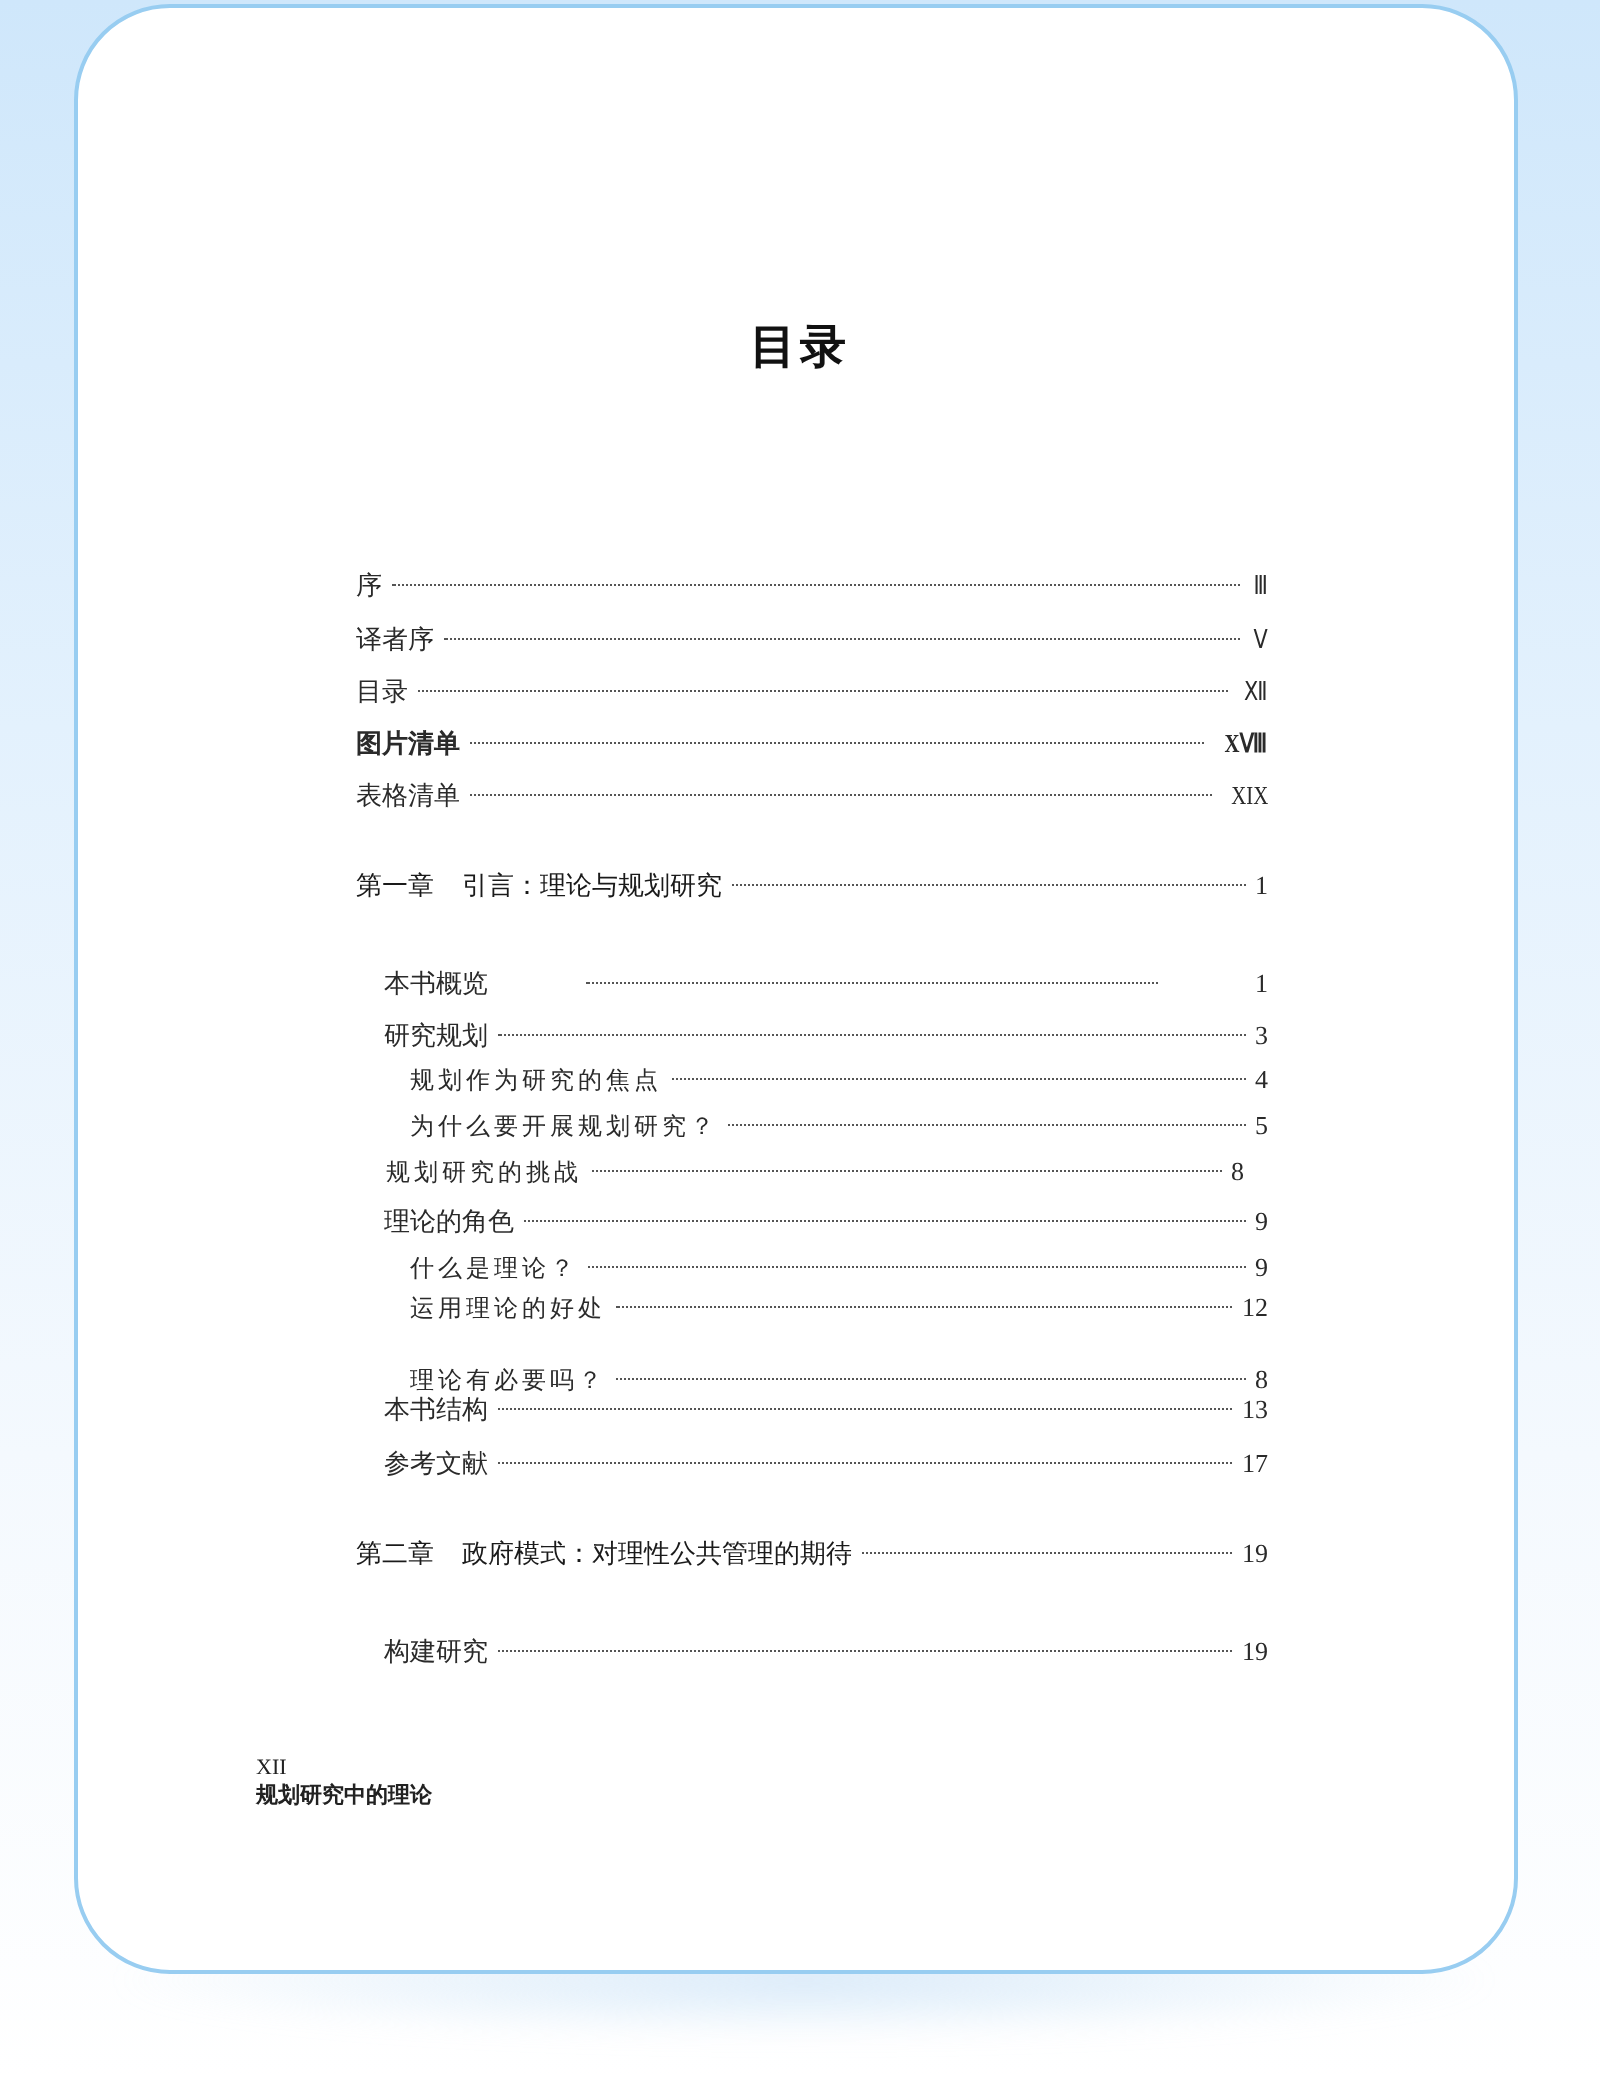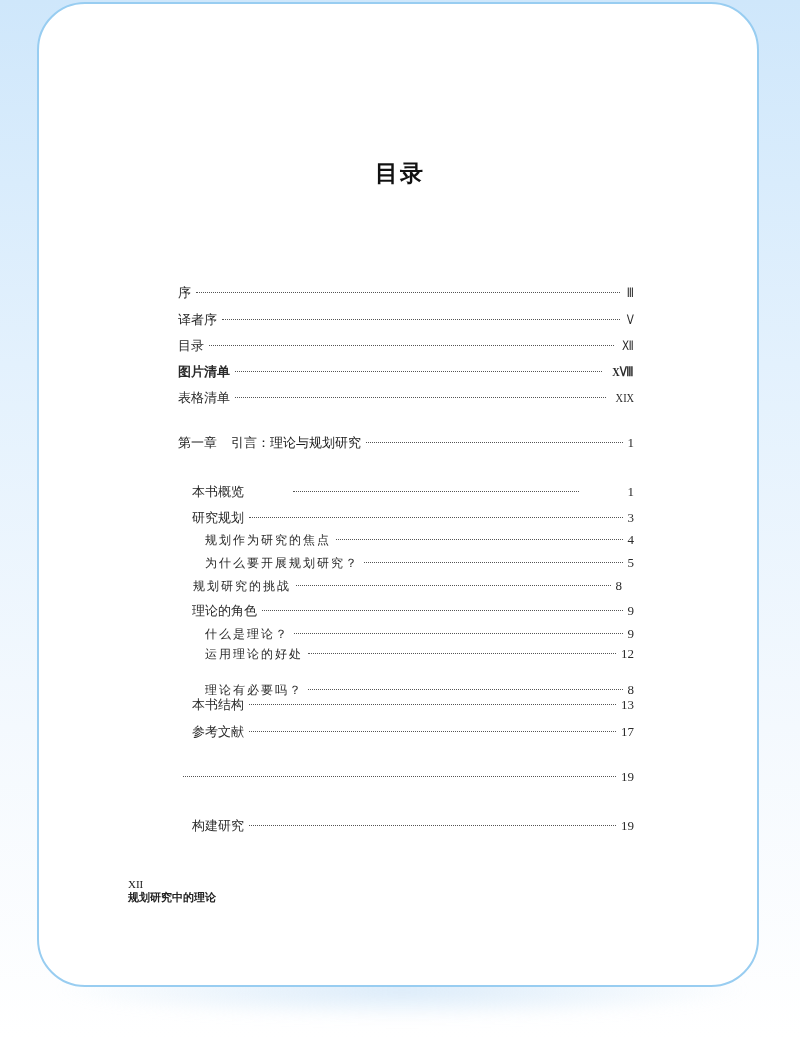--- a/index.html
+++ b/index.html
@@ -143,20 +143,23 @@
     <span class="leader"></span>
     <span class="page">13</span>
   </div>
   <div class="row" style="left:192px; width:442px; top:722px;">
     <span class="label">参考文献</span>
     <span class="leader"></span>
     <span class="page">17</span>
   </div>
 
   <div class="row chapter" style="left:178px; width:456px; top:767px;">
+    <span class="label">
+      <span class="chap-no">第二章</span><span>政府模式：对理性公共管理的期待</span>
+    </span>
     <span class="leader"></span>
     <span class="page">19</span>
   </div>
   <div class="row" style="left:192px; width:442px; top:816px;">
     <span class="label">构建研究</span>
     <span class="leader"></span>
     <span class="page">19</span>
   </div>
 </div>
 

